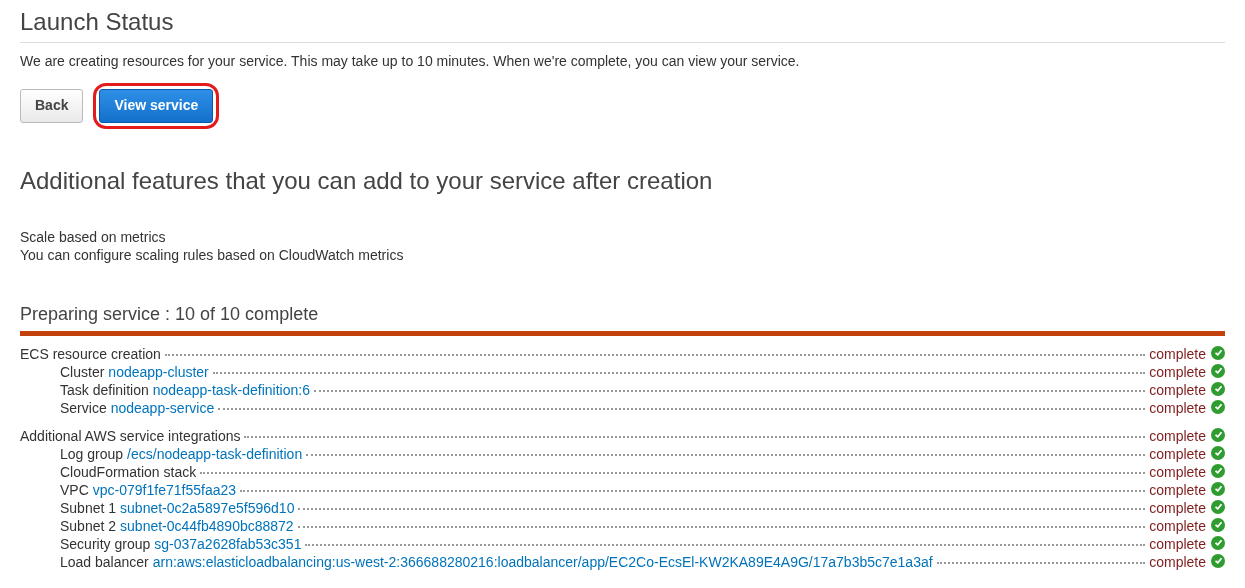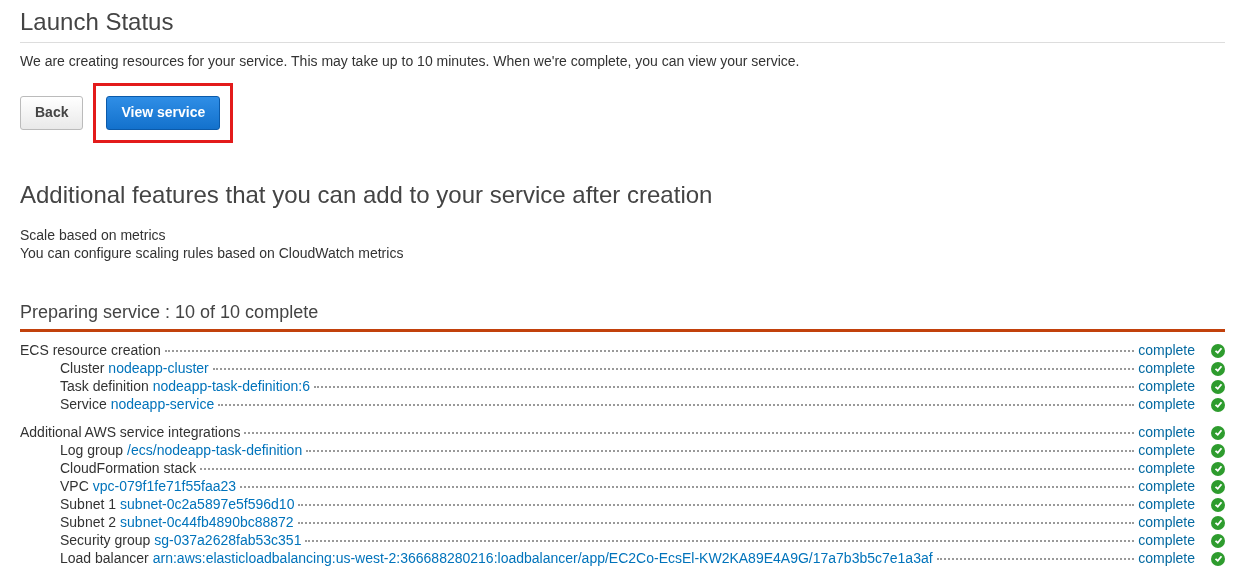--- a/index.html
+++ b/index.html
@@ -18,21 +18,21 @@
       padding-bottom: 6px;
       border-bottom: 1px solid #ddd;
       margin-bottom: 10px;
     }
     h2.section-title {
       font-size: 24px;
       font-weight: 400;
       color: #444;
       padding-bottom: 6px;
       margin-top: 38px;
-      margin-bottom: 12px;
+      margin-bottom: 28px;
     }
     p.desc {
       font-size: 14px;
       color: #333;
       margin-bottom: 14px;
     }
     .button-row {
       display: flex;
       gap: 10px;
       align-items: center;
@@ -52,43 +52,43 @@
       border-color: #bbb;
       color: #444;
     }
     .btn-primary {
       background: linear-gradient(#2f8ee6, #1371cc);
       border-color: #0b5aaa;
       color: #fff;
     }
     .highlight-wrap {
       border: 3px solid #e31b1b;
-      border-radius: 0;
-      padding: 10px;
+      border-radius: 13px;
+      padding: 3px;
       display: inline-block;
     }
     .feature-block {
       margin-bottom: 20px;
     }
     .feature-block .feat-title {
       font-weight: 400;
       font-size: 14px;
       color: #333;
     }
     .feature-block .feat-desc {
       font-size: 14px;
       color: #333;
       margin-top: 2px;
     }
     h3.progress-title {
       font-size: 18px;
       font-weight: 400;
       color: #444;
       padding-bottom: 6px;
-      border-bottom: 3px solid #c2410c;
+      border-bottom: 5px solid #c2410c;
       margin-top: 41px;
       margin-bottom: 10px;
     }
     .status-line {
       display: flex;
       align-items: baseline;
       width: 100%;
       font-size: 14px;
       color: #333;
       margin: 2px 0;
@@ -116,25 +116,25 @@
     }
     .status-dots {
       flex: 1 1 auto;
       border-bottom: 2px dotted #999;
       margin: 0 4px;
       position: relative;
       top: -3px;
       min-width: 10px;
     }
     .status-result {
-      color: #0369a1;
+      color: #7f1d1d;
       flex: 0 0 auto;
       display:flex;
-      align-items:flex-end;
-      gap:16px;
+      align-items:flex-start;
+      gap:5px;
     }
     .check-icon {
       width: 14px;
       height: 14px;
       border-radius: 50%;
       background: #2e9c2e;
       display: inline-flex;
       align-items: center;
       justify-content: center;
       flex: 0 0 auto;

